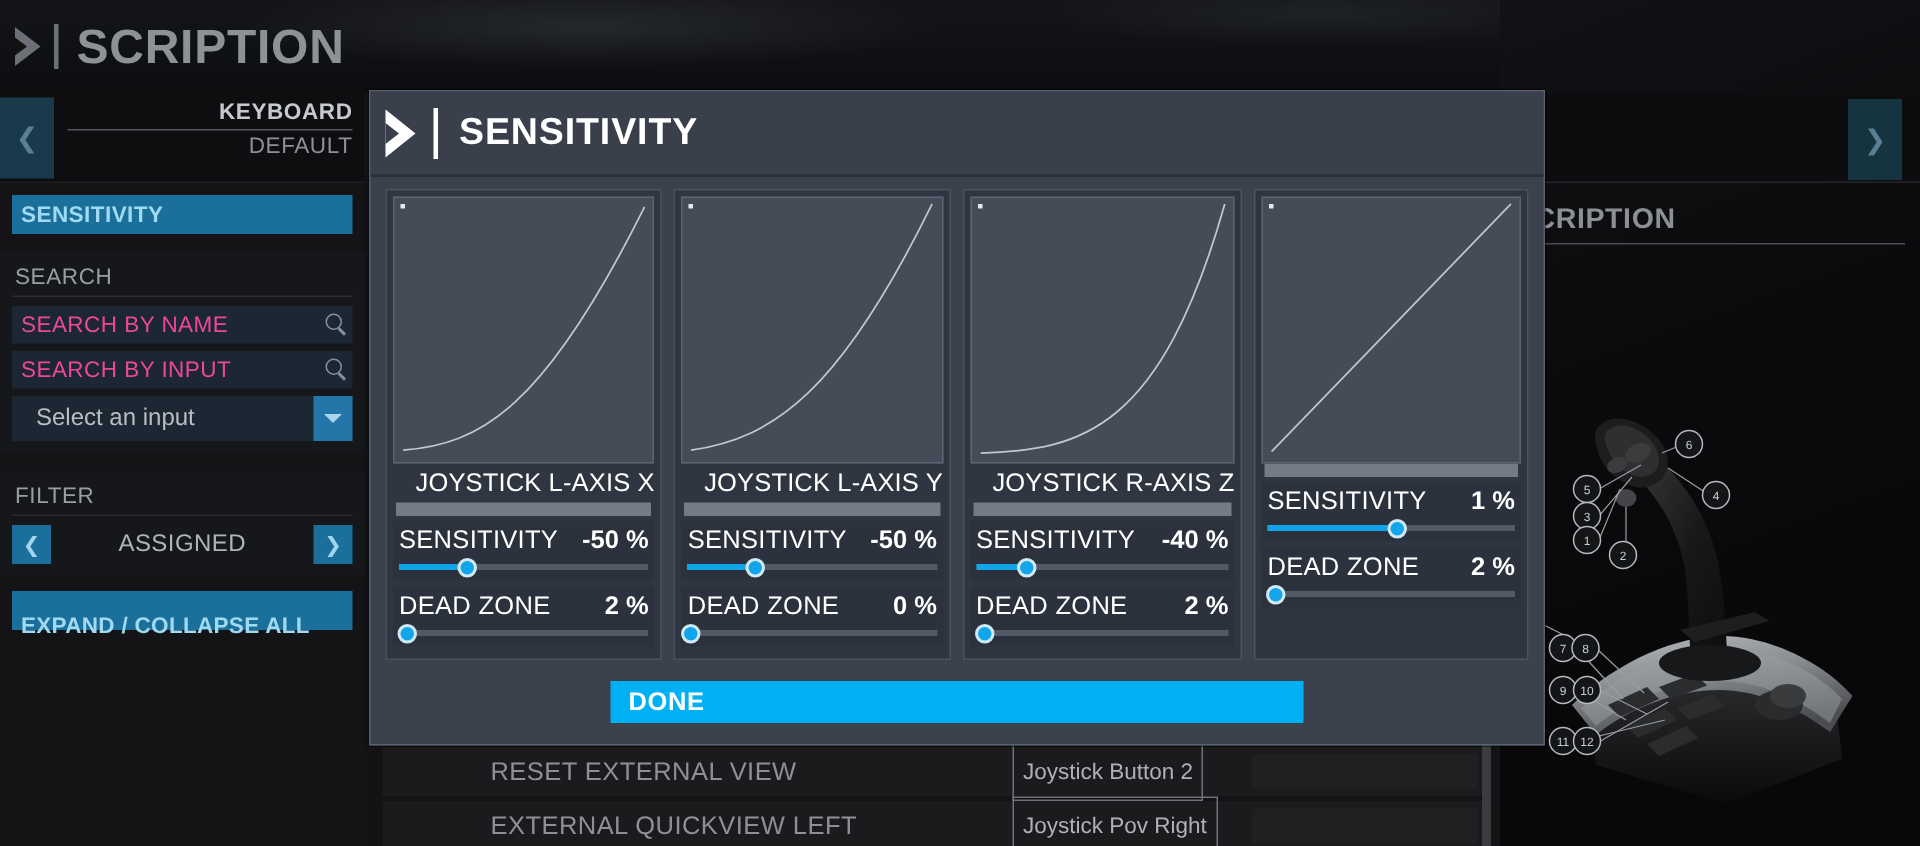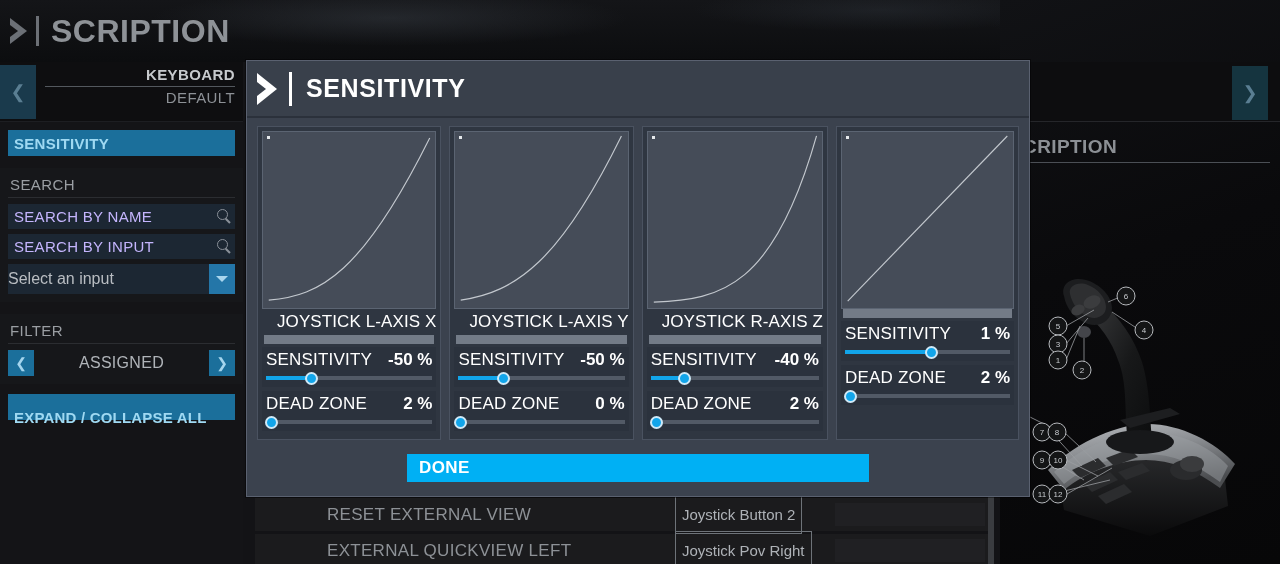--- a/index.html
+++ b/index.html
@@ -87,32 +87,32 @@
   .sens-btn span { font-size: 15px; font-weight: bold; color: #9fd9f2; letter-spacing: .3px; }
 
   .sect-block { margin-top: 12px; background: #16171a; padding: 4px 8px 8px 8px; }
   .sect-label { font-size: 15px; color: #9a9ea3; letter-spacing: .4px; padding: 4px 0 4px 2px; }
   .sect-rule { height: 1px; background: #2b2d31; margin-bottom: 6px; }
 
   .search-field {
     position: relative; height: 25px; background: #1c2733;
     margin-bottom: 5px; display: flex; align-items: center; padding-left: 6px;
   }
-  .search-field span { font-size: 15px; color: #c4b5fd; letter-spacing: .3px; }
+  .search-field span { font-size: 15px; color: #ec4899; letter-spacing: .3px; }
   .mag {
     position: absolute; right: 7px; top: 5px; width: 11px; height: 11px;
     border: 1.6px solid #8a9099; border-radius: 50%;
   }
   .mag::after {
     content: ""; position: absolute; right: -4px; bottom: -3px;
     width: 6px; height: 1.6px; background: #8a9099; transform: rotate(45deg);
   }
   .select-field {
     position: relative; height: 30px; background: #1c2733;
-    display: flex; align-items: center; padding-left: 0;
+    display: flex; align-items: center; padding-left: 16px;
   }
   .select-field > span { font-size: 16px; color: #b9bdc2; }
   .select-arrow {
     position: absolute; right: 0; top: 0; width: 26px; height: 30px;
     background: #2476a8; display: flex; align-items: center; justify-content: center;
   }
   .select-arrow i {
     display: block; width: 0; height: 0;
     border-left: 6px solid transparent; border-right: 6px solid transparent;
     border-top: 6px solid #a9d6ee;

